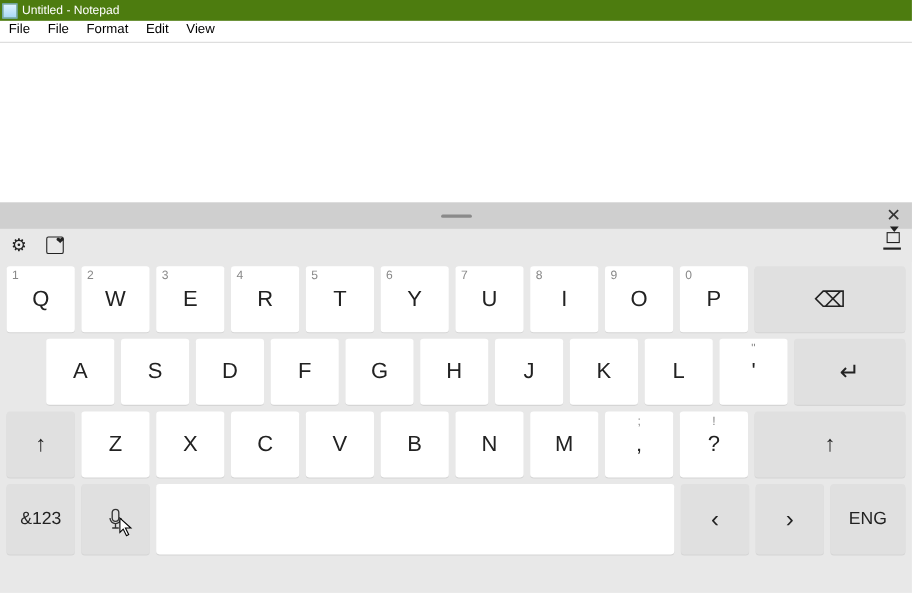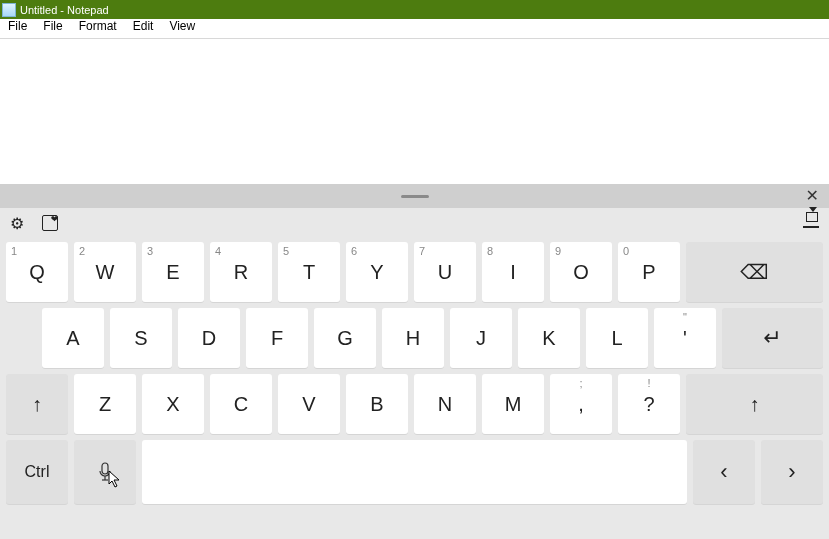--- a/index.html
+++ b/index.html
@@ -197,21 +197,21 @@
           <span class="alt">!</span>
           <span>?</span>
         </div>
       <div class="key gray w-shift" style="flex:1">
           <span>↑</span>
         </div>
     </div>
 
     <div class="row">
       <div class="key gray w-fn h-last" style="font-size:16px">
-          <span>Ctrl</span>
+          <span>&amp;123</span>
         </div>
       <div class="key gray w-fn h-last" style="position:relative">
         <svg width="14" height="20" viewBox="0 0 14 20">
             <rect x="4" y="1" width="6" height="11" rx="3" fill="none" stroke="#333" stroke-width="1.2"></rect>
             <path d="M2 9a5 5 0 0 0 10 0" fill="none" stroke="#333" stroke-width="1.2"></path>
             <line x1="7" y1="14" x2="7" y2="18" stroke="#333" stroke-width="1.2"></line>
             <line x1="4" y1="18" x2="10" y2="18" stroke="#333" stroke-width="1.2"></line>
           </svg>
         <span class="cursor" style="left:34px; top:30px;">
           <svg viewBox="0 0 14 18">
@@ -219,16 +219,19 @@
             </svg>
         </span>
       </div>
       <div class="key w-space h-last"></div>
       <div class="key gray w-arrow h-last">
           <span style="font-size:22px">‹</span>
         </div>
       <div class="key gray w-arrow h-last">
           <span style="font-size:22px">›</span>
         </div>
+      <div class="key gray w-eng h-last" style="font-size:16px">
+          <span>ENG</span>
+        </div>
     </div>
 
   </div>
 </div>
 
 </body></html>

